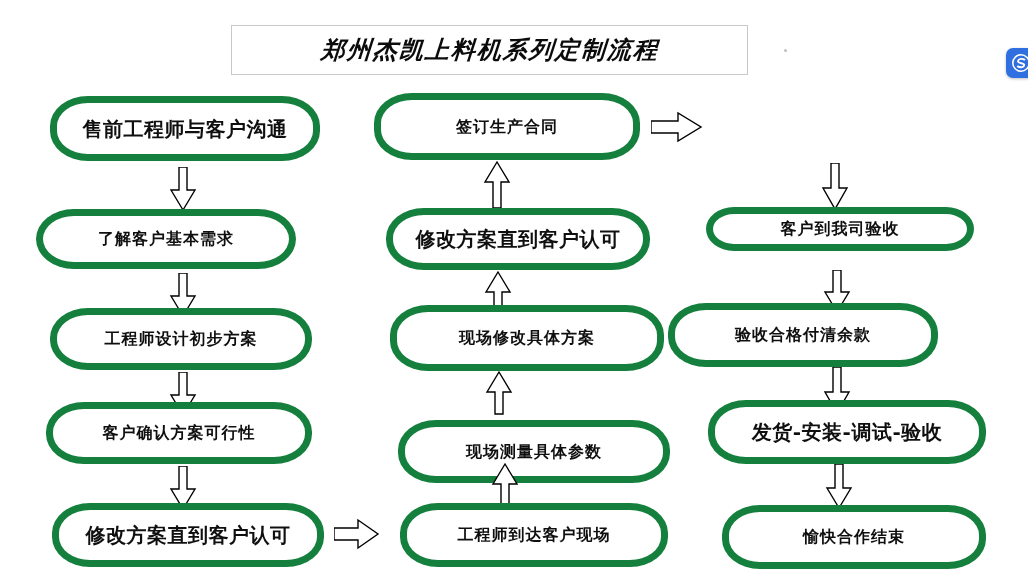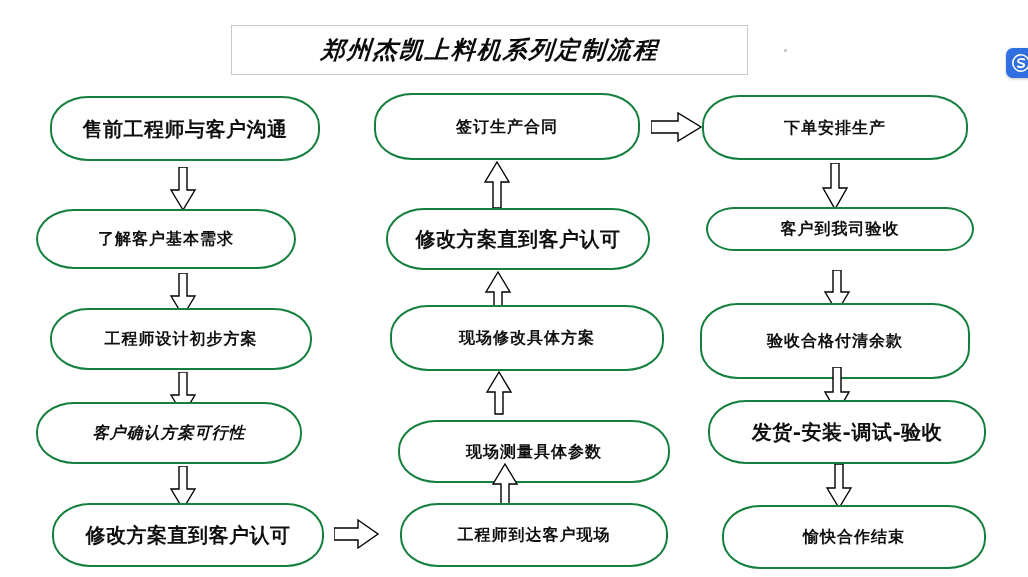--- a/index.html
+++ b/index.html
@@ -71,21 +71,21 @@
     align-items: center;
     justify-content: center;
     box-shadow: 0 1px 3px rgba(0,0,0,.25);
   }
   .watermark-badge svg { display:block; }
 
   
   .node {
     position: absolute;
     box-sizing: border-box;
-    border: 2px solid #15803d;
+    border: 7px solid #15803d;
     border-radius: 38px / 30px;
     background: #ffffff;
     display: flex;
     align-items: center;
     justify-content: center;
     text-align: center;
   }
   .node-label {
     font-family: "DejaVu Serif", "Liberation Serif", serif;
     font-size: 16px;
@@ -143,21 +143,21 @@
   <div class="node" style="left:50px; top:308px; width:262px; height:62px;">
     <span class="node-label">工程师设计初步方案</span>
   </div>
 
   <div class="arrow" style="left:168px; top:372px;">
     <svg width="30" height="45" viewBox="0 0 30 45">
       <polygon points="11,0 19,0 19,23 27,23 15,43 3,23 11,23" fill="#ffffff" stroke="#000000" stroke-width="1.4" stroke-linejoin="miter"></polygon>
     </svg>
   </div>
 
-  <div class="node" style="left:36px; top:402px; width:266px; height:62px;font-style:italic;">
+  <div class="node" style="left:46px; top:402px; width:266px; height:62px;">
     <span class="node-label">客户确认方案可行性</span>
   </div>
 
   <div class="arrow" style="left:168px; top:466px;">
     <svg width="30" height="45" viewBox="0 0 30 45">
       <polygon points="11,0 19,0 19,23 27,23 15,43 3,23 11,23" fill="#ffffff" stroke="#000000" stroke-width="1.4" stroke-linejoin="miter"></polygon>
     </svg>
   </div>
 
   <div class="node" style="left:52px; top:503px; width:272px; height:64px;">
@@ -213,41 +213,38 @@
   <div class="node" style="left:400px; top:503px; width:268px; height:64px;">
     <span class="node-label">工程师到达客户现场</span>
   </div>
 
   <div class="arrow" style="left:651px; top:110px;">
     <svg width="52" height="34" viewBox="0 0 52 34">
       <polygon points="0,11 27,11 27,3 50,17 27,31 27,23 0,23" fill="#ffffff" stroke="#000000" stroke-width="1.4" stroke-linejoin="miter"></polygon>
     </svg>
   </div>
 
-  <div class="node" style="left:702px; top:95px; width:266px; height:65px;">
-    <span class="node-label">下单安排生产</span>
-  </div>
 
   <div class="arrow" style="left:820px; top:163px;">
     <svg width="30" height="48" viewBox="0 0 30 48">
       <polygon points="11,0 19,0 19,25 27,25 15,46 3,25 11,25" fill="#ffffff" stroke="#000000" stroke-width="1.4" stroke-linejoin="miter"></polygon>
     </svg>
   </div>
 
   <div class="node" style="left:706px; top:207px; width:268px; height:44px;">
     <span class="node-label">客户到我司验收</span>
   </div>
 
   <div class="arrow" style="left:822px; top:270px;">
     <svg width="30" height="44" viewBox="0 0 30 44">
       <polygon points="11,0 19,0 19,22 27,22 15,42 3,22 11,22" fill="#ffffff" stroke="#000000" stroke-width="1.4" stroke-linejoin="miter"></polygon>
     </svg>
   </div>
 
-  <div class="node" style="left:700px; top:303px; width:270px; height:76px;">
+  <div class="node" style="left:668px; top:303px; width:270px; height:64px;">
     <span class="node-label">验收合格付清余款</span>
   </div>
 
   <div class="arrow" style="left:822px; top:367px;">
     <svg width="30" height="48" viewBox="0 0 30 48">
       <polygon points="11,0 19,0 19,25 27,25 15,46 3,25 11,25" fill="#ffffff" stroke="#000000" stroke-width="1.4" stroke-linejoin="miter"></polygon>
     </svg>
   </div>
 
   <div class="node" style="left:708px; top:400px; width:278px; height:64px;">

